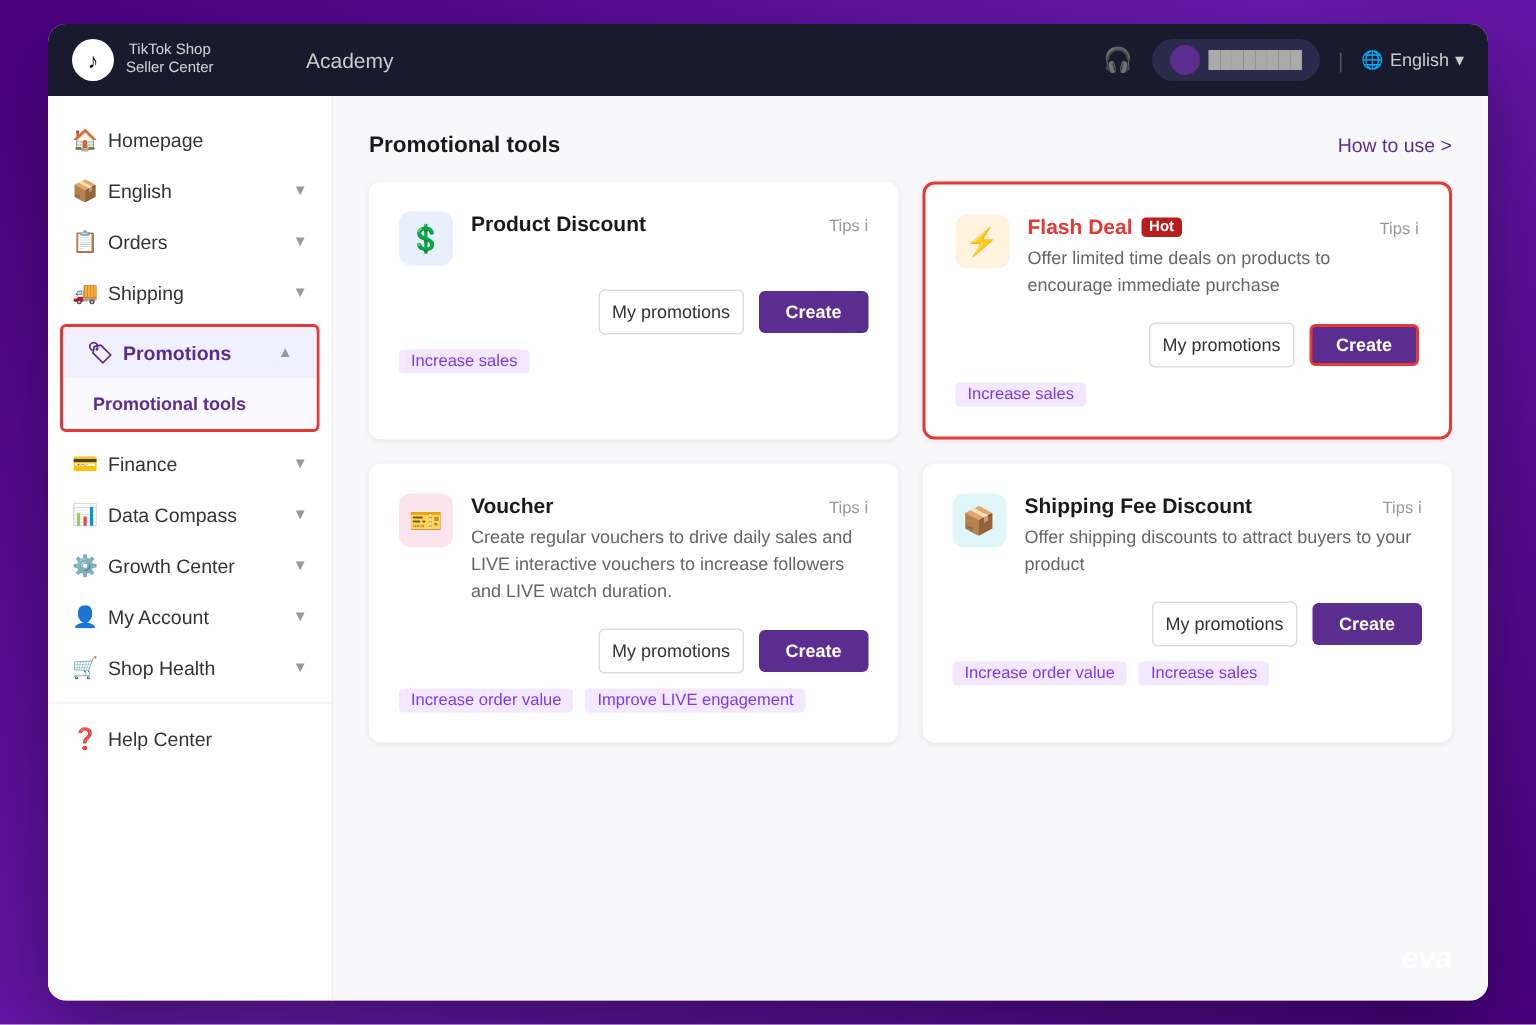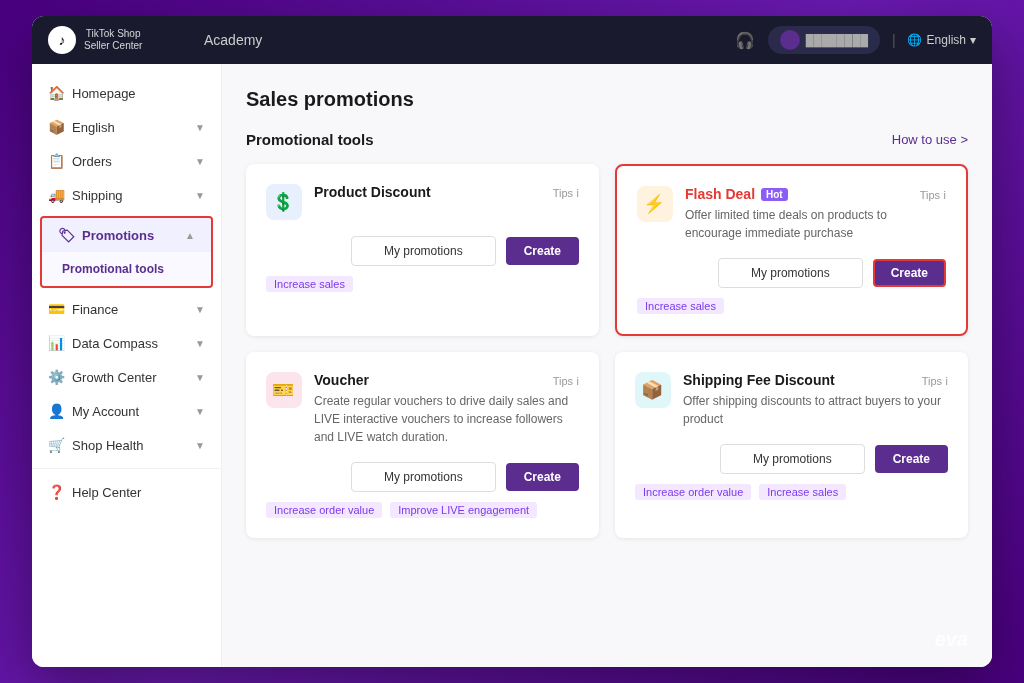--- a/index.html
+++ b/index.html
@@ -231,21 +231,21 @@
       font-weight: 700;
       color: #1a1a1a;
       display: flex;
       align-items: center;
       gap: 6px;
     }
     .card-title.flash-deal-title {
       color: #e53935;
     }
     .hot-badge {
-      background: #8b5cf6;
+      background: #b91c1c;
       color: #fff;
       font-size: 10px;
       font-weight: 700;
       padding: 1px 5px;
       border-radius: 3px;
     }
     .card-tips {
       font-size: 11px;
       color: #999;
       display: flex;
@@ -262,21 +262,21 @@
       align-items: center;
       justify-content: flex-end;
       gap: 10px;
       margin-top: 6px;
     }
     .btn-my-promotions {
       background: #fff;
       border: 1px solid #ddd;
       color: #333;
       font-size: 12px;
-      padding: 7px 32px;
+      padding: 7px 8px;
       border-radius: 4px;
       cursor: pointer;
     }
     .btn-create {
       background: #5b2d8e;
       color: #fff;
       border: none;
       font-size: 12px;
       padding: 7px 18px;
       border-radius: 4px;
@@ -416,21 +416,20 @@
           <div class="sidebar-section-divider"></div>
 
           <div class="sidebar-item">
             <span class="sidebar-icon">❓</span>
             <span class="sidebar-label">Help Center</span>
           </div>
         </div>
       </div>
 
       <div class="content">
-        <div class="page-title">Sales promotions</div>
 
         <div class="section-header">
           <div class="section-title">Promotional tools</div>
           <div class="how-to-use">How to use &gt;</div>
         </div>
 
         <div class="cards-grid">
 
           <div class="card">
             <div class="card-header">

